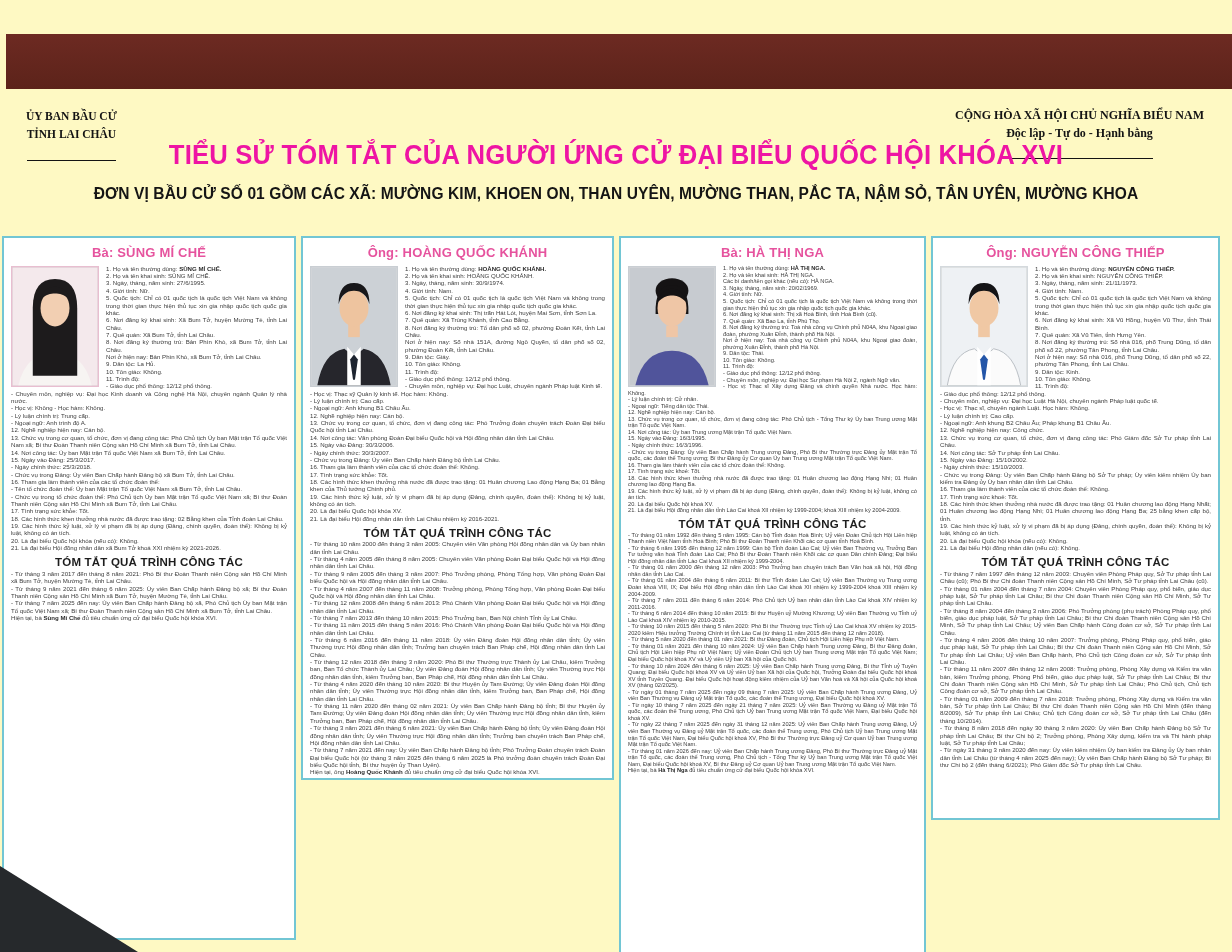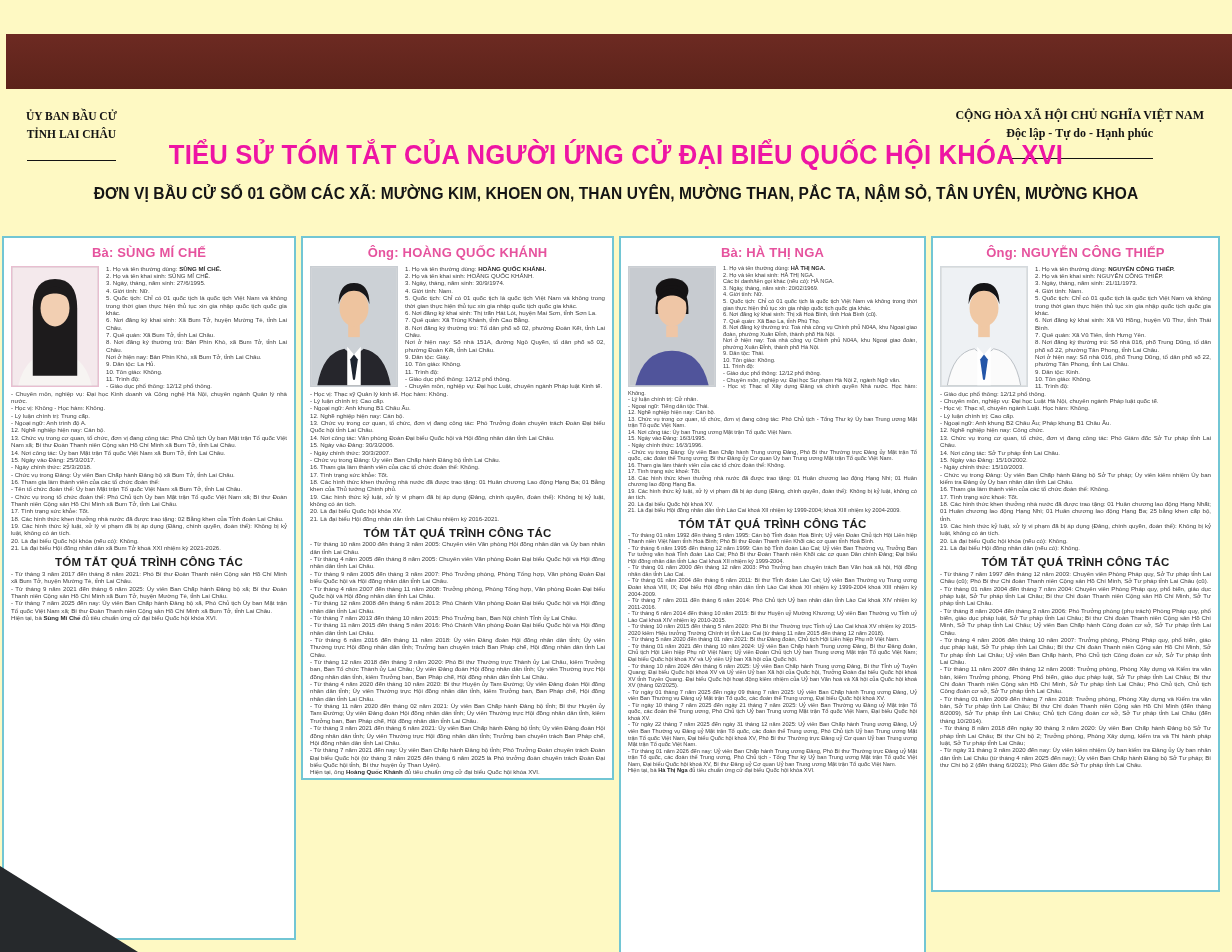--- a/index.html
+++ b/index.html
@@ -21,21 +21,21 @@
   .title{position:absolute;left:0;right:0;top:140px;margin:0;text-align:center;
          font-size:27px;font-weight:bold;color:var(--title-color,#ee15a4);
          transform:scaleX(.95);letter-spacing:.2px;}
   .subtitle{position:absolute;left:0;right:0;top:185px;margin:0;text-align:center;
          font-size:16px;font-weight:bold;color:#151515;transform:scaleX(.97);letter-spacing:.1px;}
   
   .cards{position:absolute;left:2px;top:236px;display:grid;
          grid-template-columns:294px 313px 307px 289px;column-gap:5px;align-items:start;}
   .card{background:#fff;border:2px solid var(--border-color,#72c6d4);box-sizing:border-box;
         overflow:hidden;position:relative;}
-  .card.h0{height:704px}.card.h1{height:544px}.card.h2{height:884px}.card.h3{height:656px}
+  .card.h0{height:704px}.card.h1{height:544px}.card.h2{height:884px}.card.h3{height:584px}
   .cname{margin:7px 4px 4px;text-align:center;font-weight:bold;font-size:13px;
          color:var(--name-color,#e6539e);letter-spacing:.2px;}
   .zw{width:200%;transform:scale(.5);transform-origin:0 0;box-sizing:border-box;
       padding:2px 14px 0;font-size:12.2px;line-height:14.7px;color:#3c3c3c;text-align:justify;}
   .card.c2 .zw{font-size:11.3px;line-height:13.1px;}
   .photo{float:left;width:176px;height:242px;margin:2px 14px 4px 0;box-sizing:border-box;
          background:#ddd;}
   .photo svg{display:block;}
   p.ln{margin:0;}
   p.ln b{color:#2b2b2b;}
@@ -49,22 +49,22 @@
 
 <div class="page">
   <div class="top-band" style="background: linear-gradient(rgb(109, 42, 34), rgb(92, 35, 26));"></div>
 
   <div class="hdr-left">
     <div>ỦY BAN BẦU CỬ</div>
     <div class="u">TỈNH LAI CHÂU</div>
   </div>
 
   <div class="hdr-right">
-    <div>CỘNG HÒA XÃ HỘI CHỦ NGHĨA VIỆT NAM</div>
-    <div class="u">Độc lập - Tự do - Hạnh phúc</div>
+    <div>CỘNG HÒA XÃ HỘI CHỦ NGHĨA BIỂU NAM</div>
+    <div class="u">Độc lập - Tự do - Hạnh bằng</div>
   </div>
 
   <h1 class="title">TIỂU SỬ TÓM TẮT CỦA NGƯỜI ỨNG CỬ ĐẠI BIỂU QUỐC HỘI KHÓA XVI</h1>
   <h2 class="subtitle">ĐƠN VỊ BẦU CỬ SỐ 01 GỒM CÁC XÃ: MƯỜNG KIM, KHOEN ON, THAN UYÊN, MƯỜNG THAN, PẮC TA, NẬM SỎ, TÂN UYÊN, MƯỜNG KHOA</h2>
 
   <div class="cards" id="cards">
       <section class="card h0 c0">
         <h3 class="cname">Bà: SÙNG MÍ CHẾ</h3>
         <div class="zw">
           <div class="photo" style="border: 3px solid rgb(232, 190, 208);">

